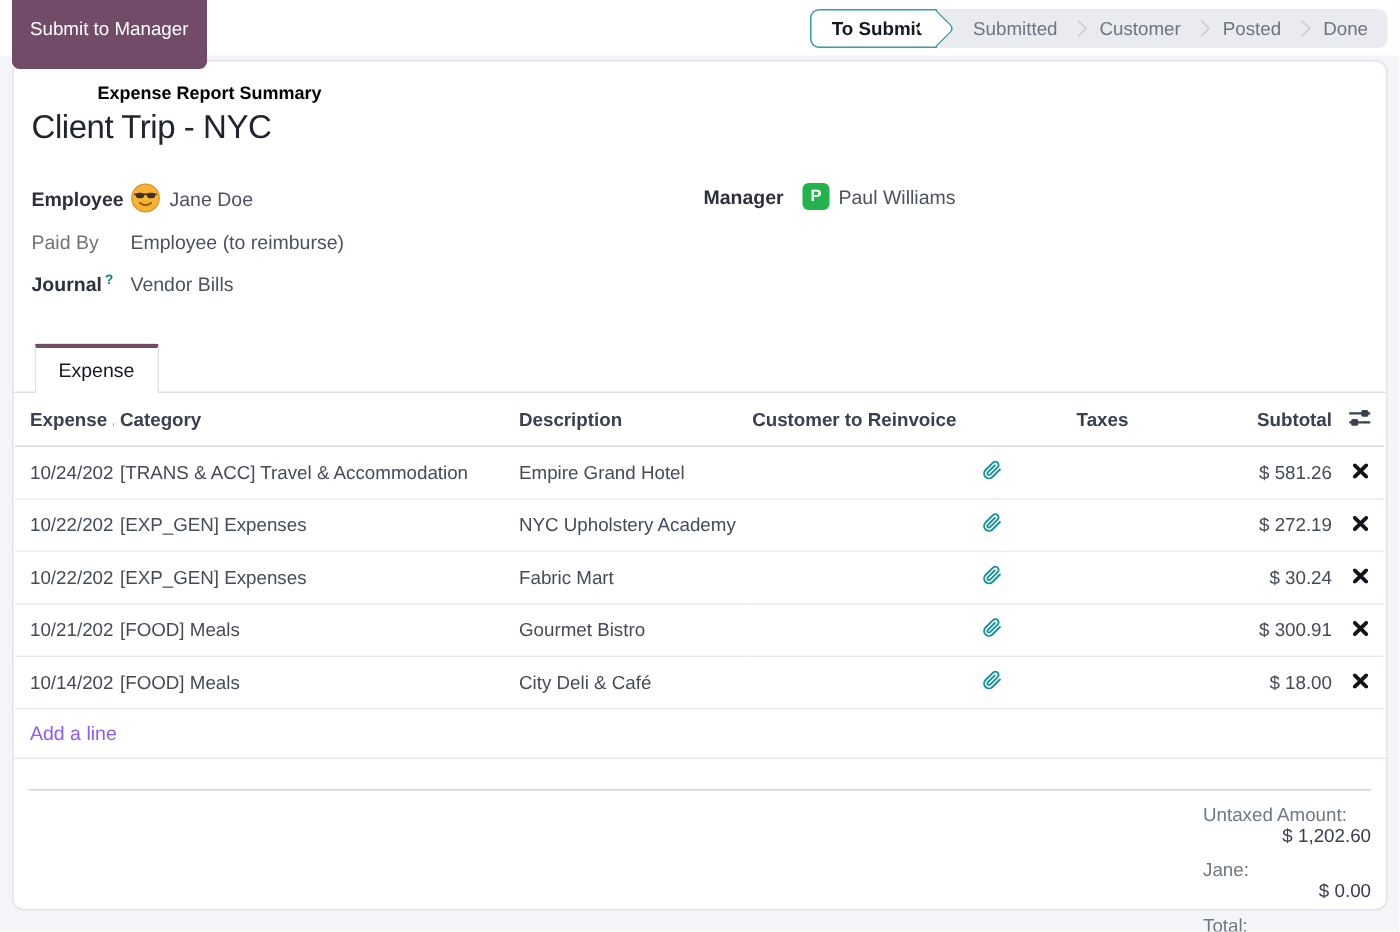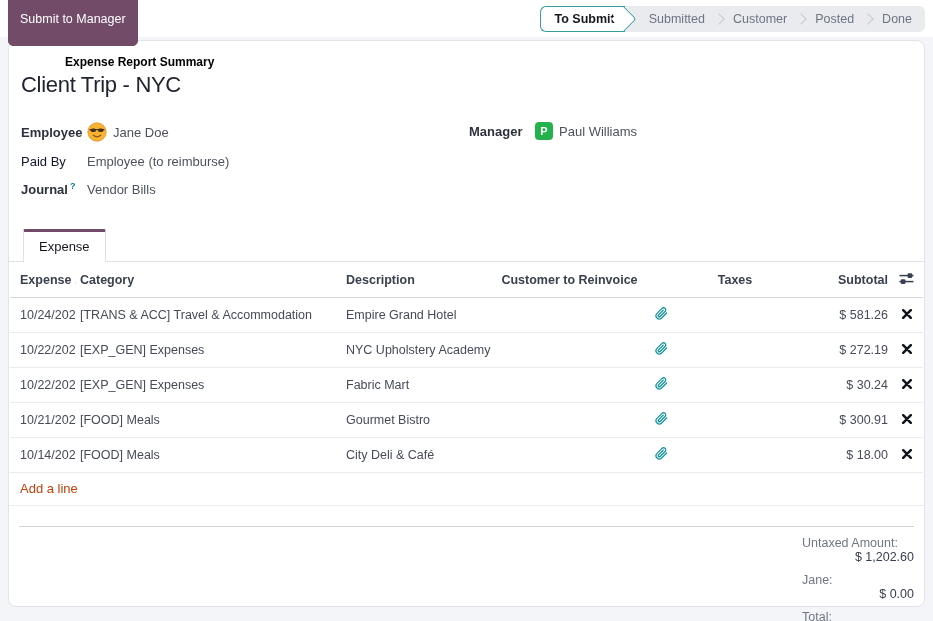--- a/index.html
+++ b/index.html
@@ -60,21 +60,21 @@
   .sheet-header { padding: 0 12px; }
   .summary-label { font-size: 12px; font-weight: 700; color: #000000; padding-left: 44px; }
   .page-title { font-size: 22px; font-weight: 400; color: #20242e; margin-top: 3px; letter-spacing: -0.3px; }
 
   .fields { display: flex; margin-top: 24px; padding: 0 12px; }
   .fcol-left { width: 448px; }
   .fcol-right { flex: 1; }
   .frow { display: flex; align-items: center; min-height: 18px; margin-bottom: 10px; }
   .flabel { width: 66px; color: #2c313b; }
   .flabel.bold { font-weight: 700; }
-  .flabel.plain { color: #0f172a; }
+  .flabel.plain { color: #737373; }
   .fvalue { color: #4c525e; display: flex; align-items: center; gap: 6px; }
   .help-sup { font-size: 9px; color: #017e84; vertical-align: super; margin-left: 2px; }
   .avatar-green {
     width: 18px; height: 18px; border-radius: 4px; background: #24b24c;
     color: #fff; font-size: 11px; font-weight: 700;
     display: inline-flex; align-items: center; justify-content: center;
   }
 
   
   .tab-strip { margin-top: 21px; border-bottom: 1px solid #dee2e6; padding-left: 14px; display: flex; }
@@ -90,21 +90,21 @@
   th { font-weight: 700; color: #39404e; padding: 10px 4px 9px; border-bottom: 1px solid #d4d7dc; text-align: left; white-space: nowrap; overflow: hidden; }
   td { padding: 9px 4px; border-bottom: 1px solid #e9ebee; color: #454b57; white-space: nowrap; overflow: hidden; height: 34px; }
   .c-date  { padding-left: 10px; }
   .c-cust  { text-align: center; }
   .c-att   { text-align: center; }
   .c-tax   { text-align: center; }
   .c-sub   { text-align: right; }
   .c-del   { text-align: center; padding-right: 6px; }
   .opt-col-btn { cursor: pointer; display: inline-block; }
   .addline-row { border-bottom: 1px solid #e9ebee; }
-  .add-line { display: inline-block; color: #c2410c; padding: 8px 0 9px 11px; cursor: pointer; }
+  .add-line { display: inline-block; color: #8b5cf6; padding: 8px 0 9px 11px; cursor: pointer; }
 
   
   .totals-sep { border-top: 1px solid #d0d4d9; margin: 20px 10px 0; }
   .totals { display: flex; flex-direction: column; align-items: flex-end; padding: 9px 10px 0; }
   .trow { display: flex; align-items: baseline; margin-bottom: 9px; flex-direction: column; }
   .tlabel { color: #6f7784; font-size: 12.5px; }
   .tvalue { width: 112px; text-align: right; color: #39404e; font-size: 12.5px; }
   .trow.total .tlabel { margin-bottom: 4px; }
   .trow.total .tvalue {
     font-size: 16px; font-weight: 700; color: #1c212b;

